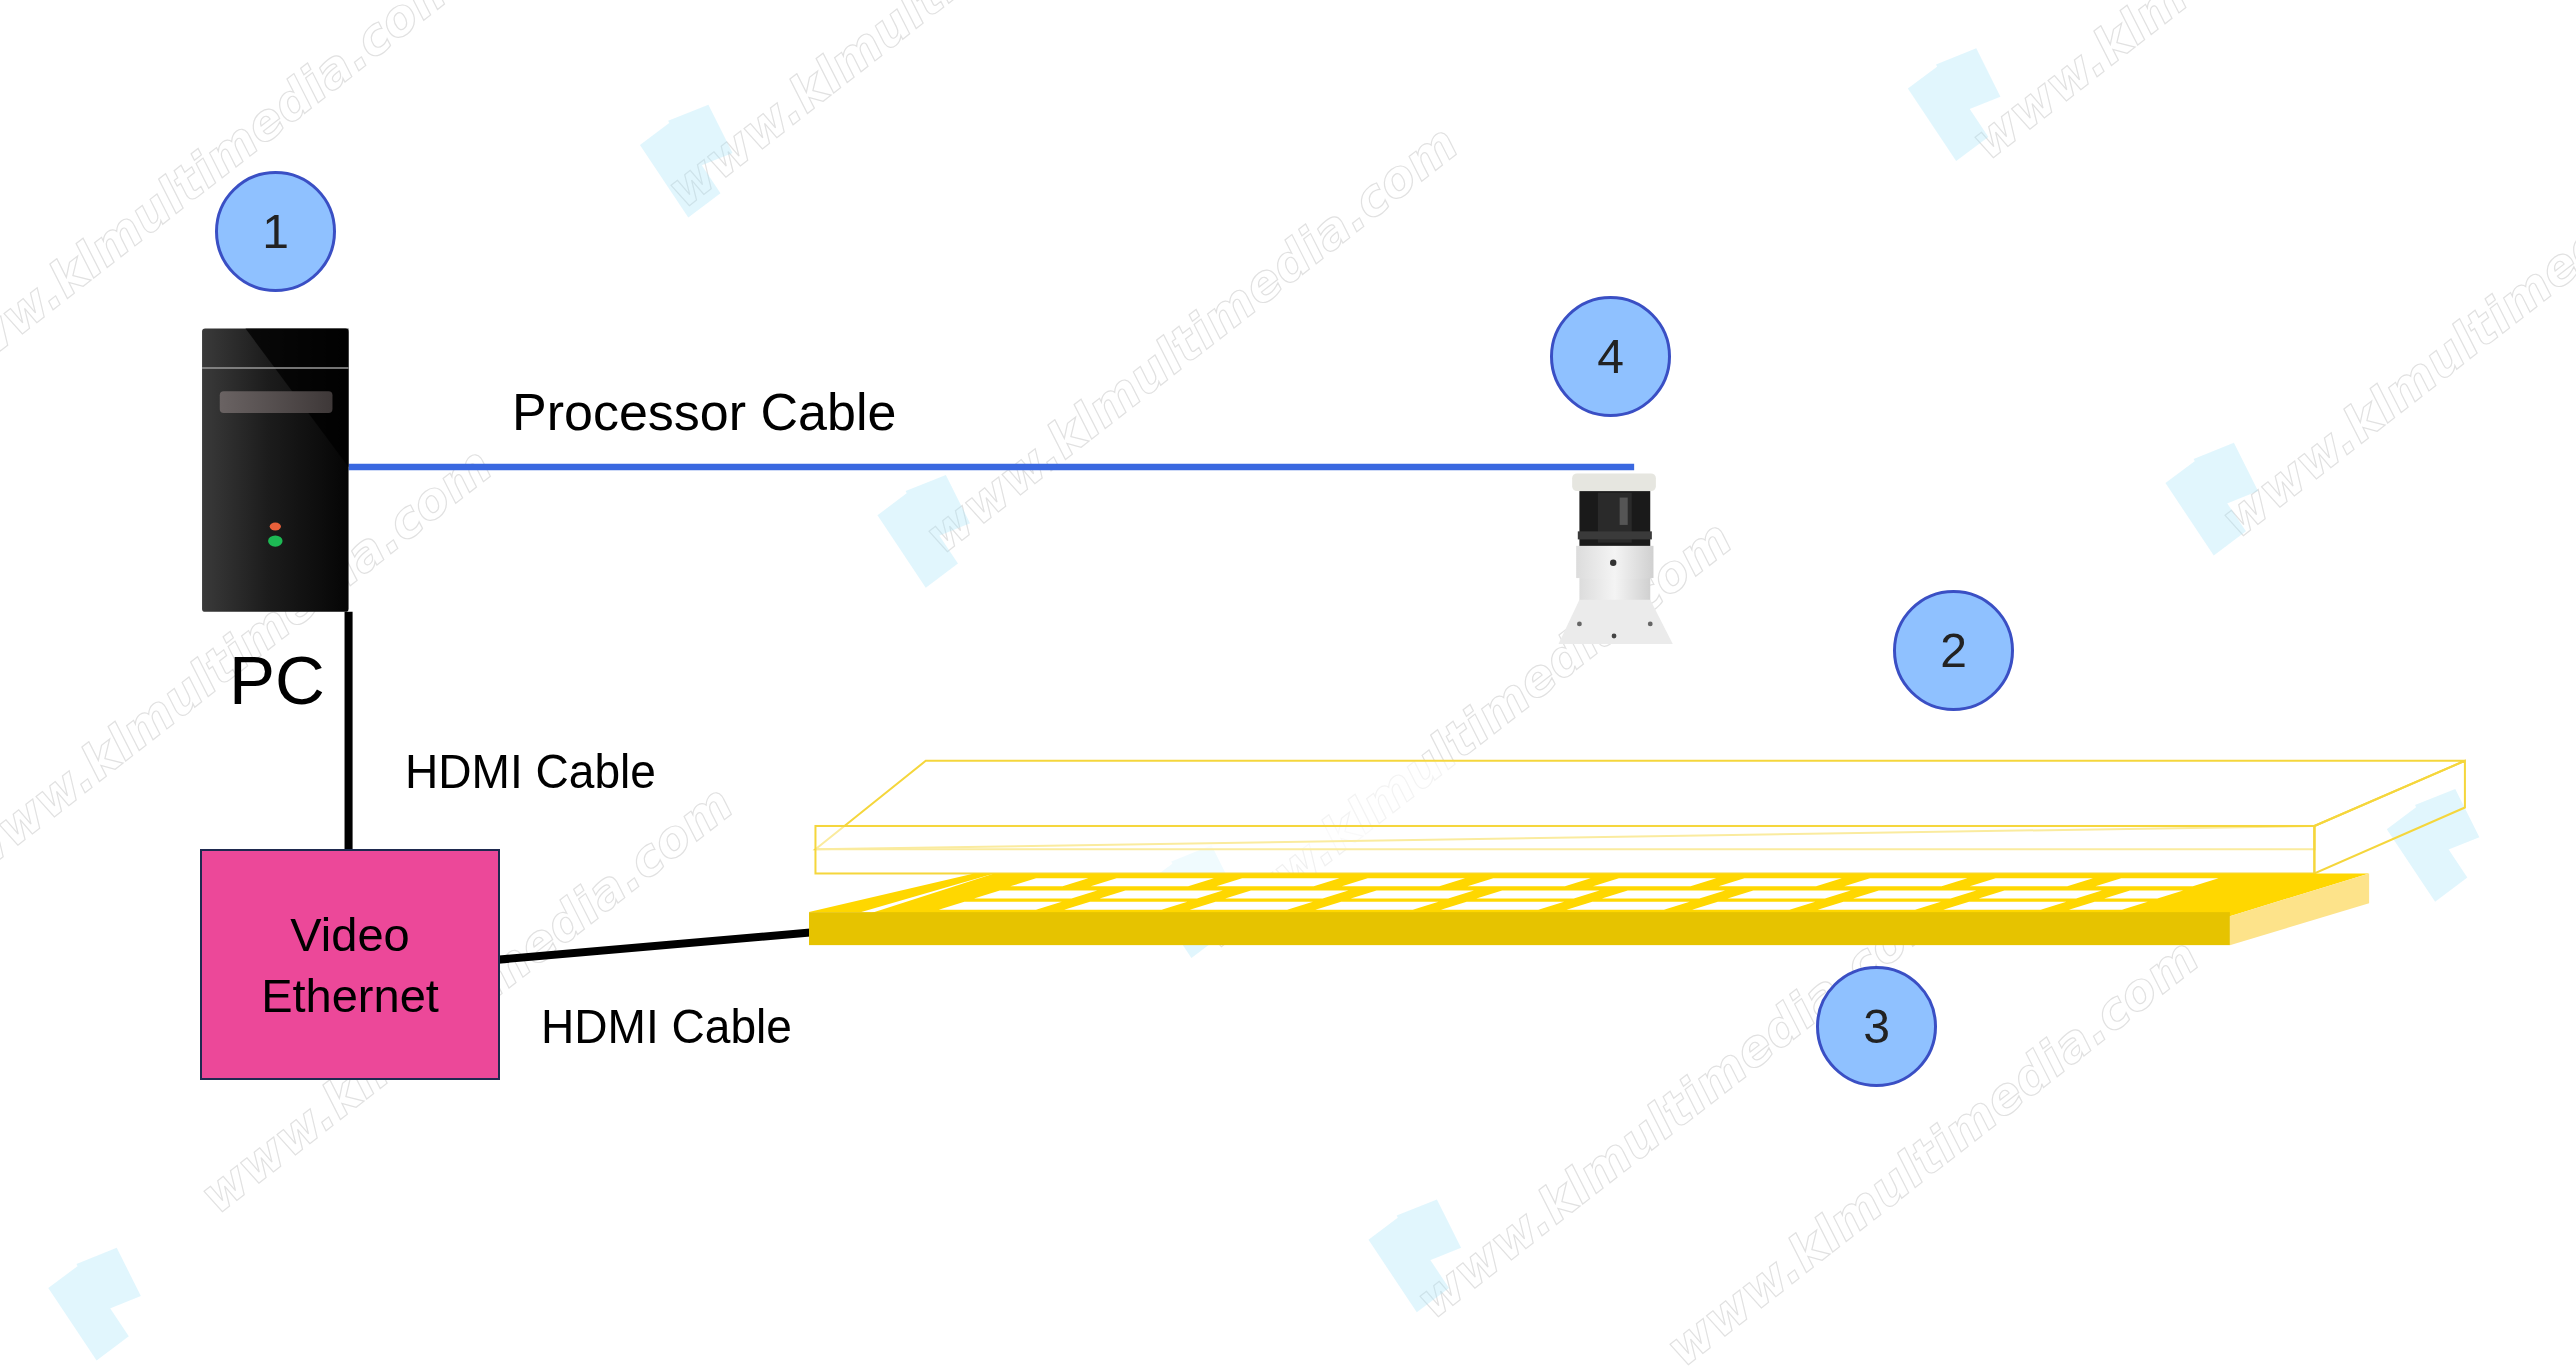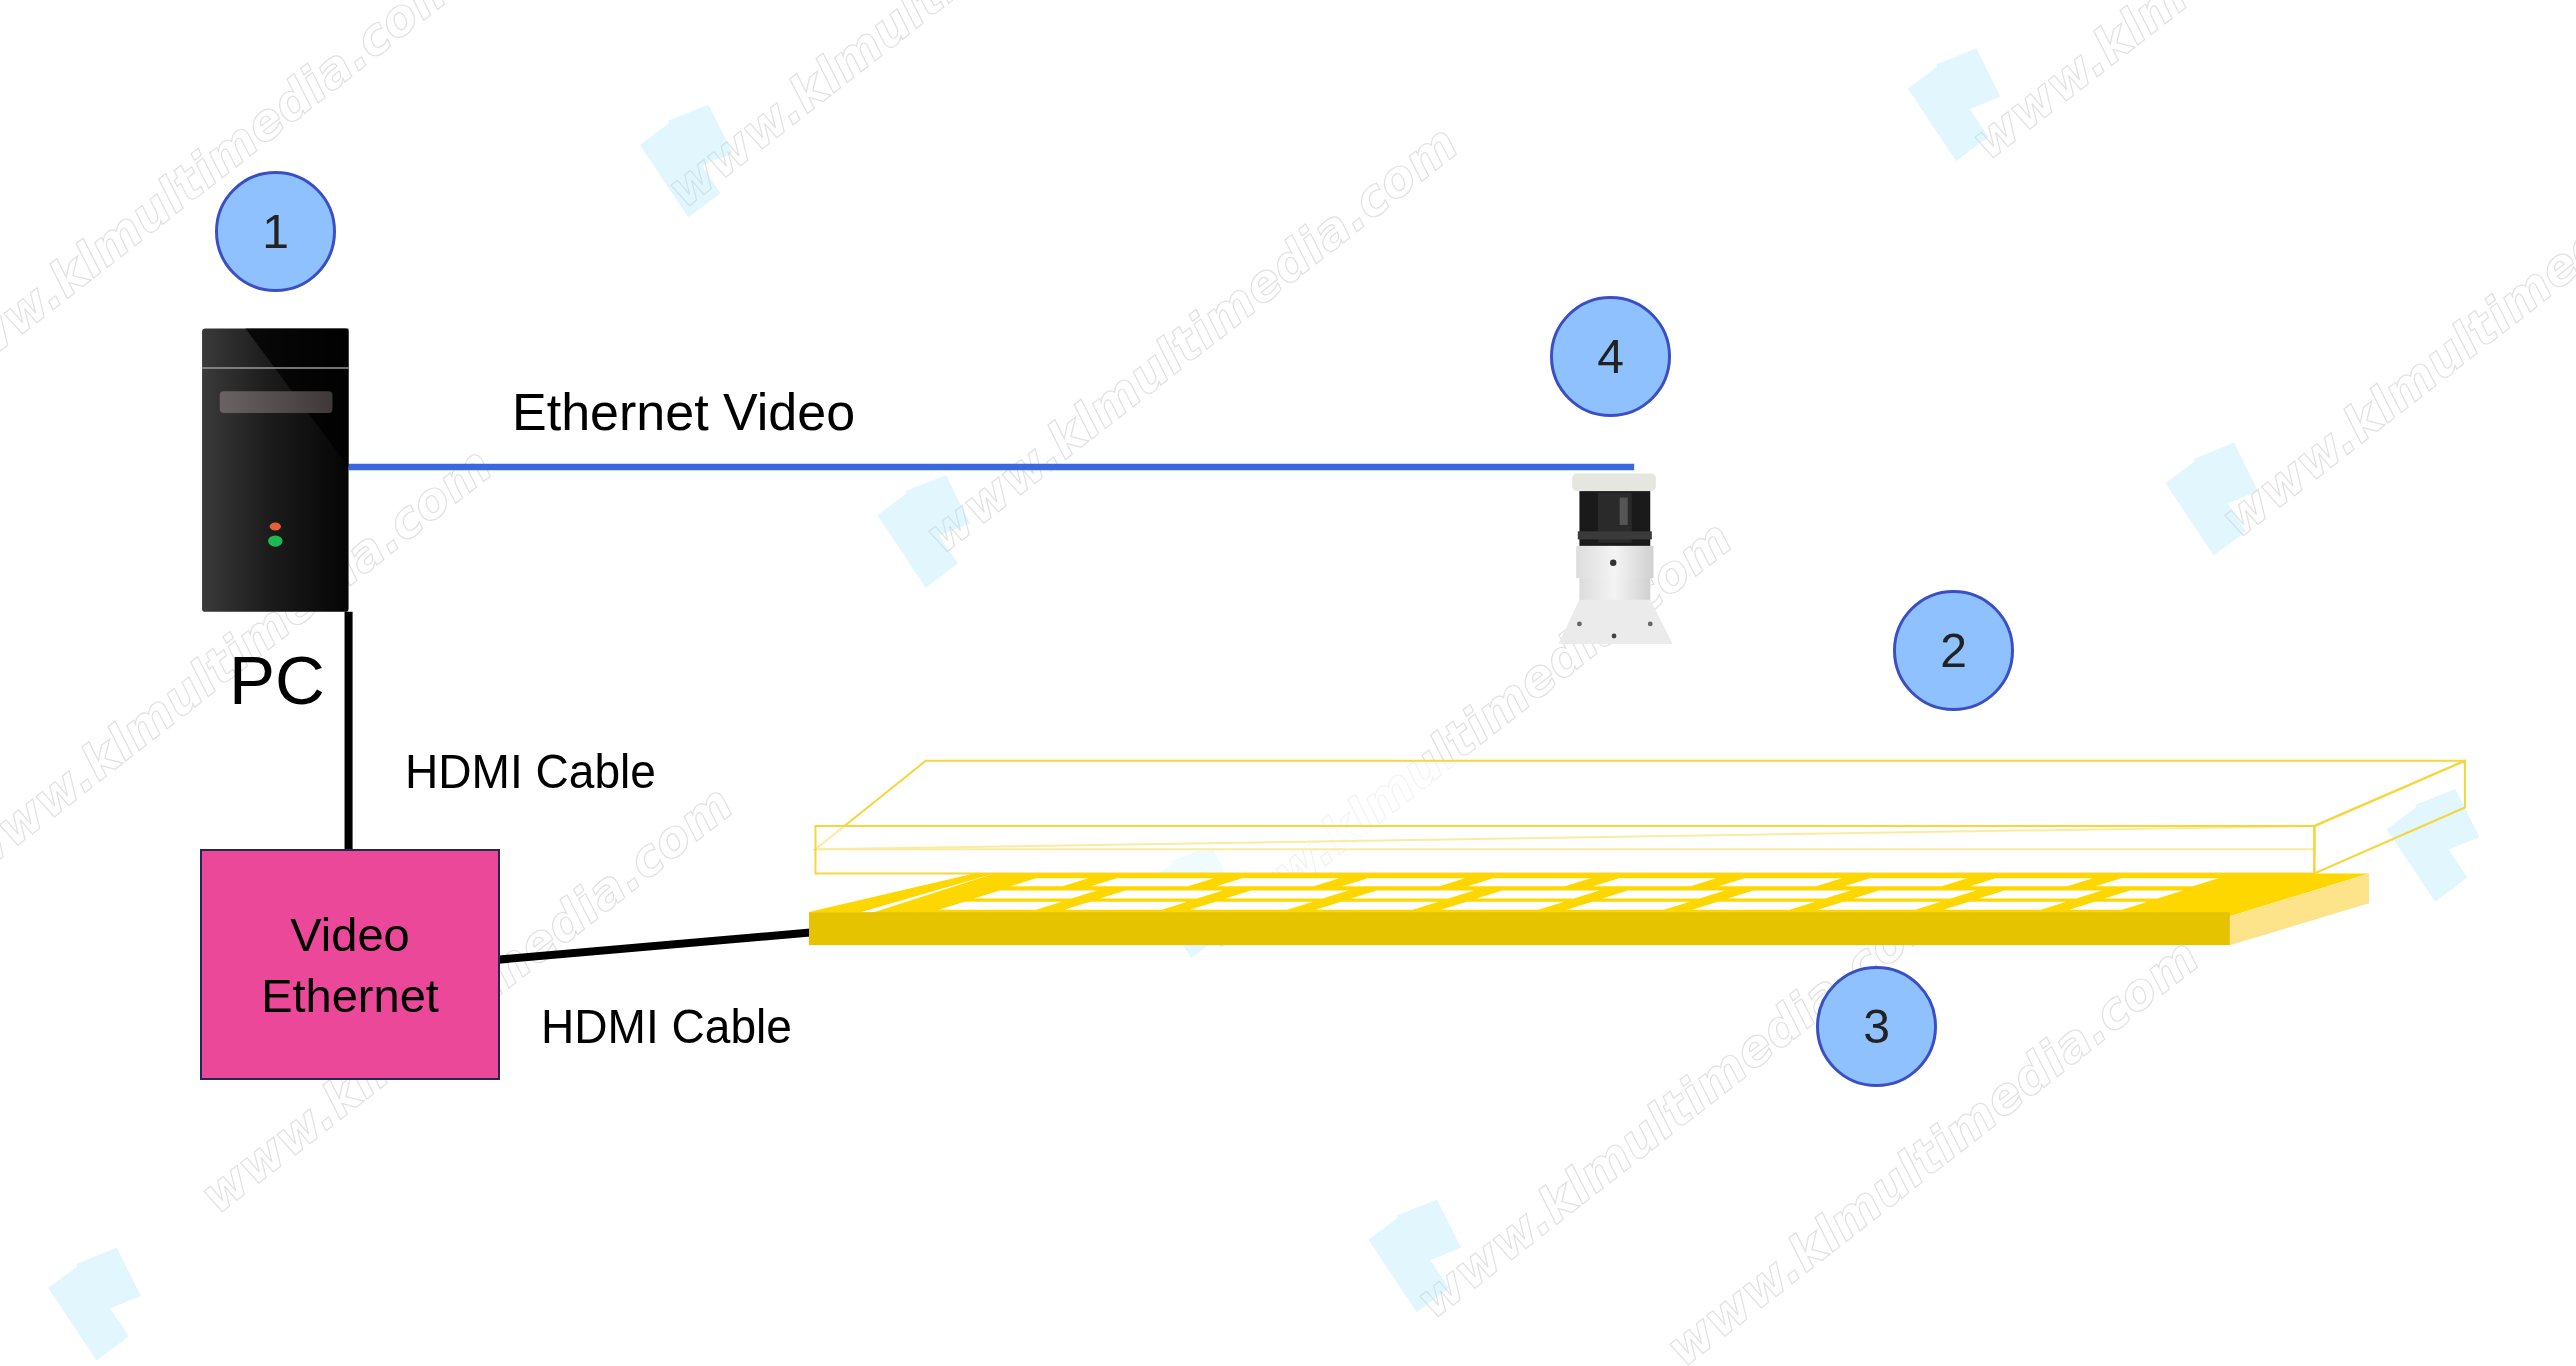--- a/index.html
+++ b/index.html
@@ -161,21 +161,21 @@
 <div class="badge" style="left:1893px; top:590px;">
   <span>2</span>
 </div>
 <div class="badge" style="left:1816px; top:966px;">
   <span>3</span>
 </div>
 <div class="badge" style="left:1550px; top:296px;">
   <span>4</span>
 </div>
 
-<div class="label eth" style="left:512px; top:386px;">Ethernet Video</div>
+<div class="label eth" style="left:512px; top:386px;">Processor Cable</div>
 <div class="label pc" style="left:229px; top:646px;">PC</div>
 <div class="label cable" style="left:405px; top:748px;">HDMI Cable</div>
 <div class="label cable" style="left:541px; top:1003px;">HDMI Cable</div>
 
 <div class="vp-box">
   <span>Video</span>
   <span>Ethernet</span>
 </div>
 
 

